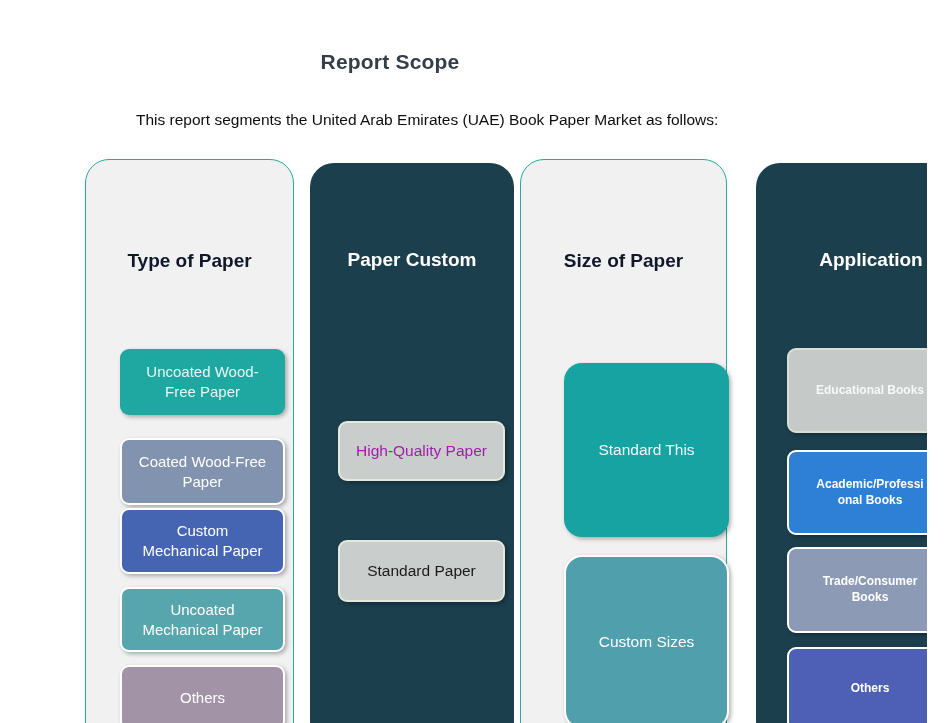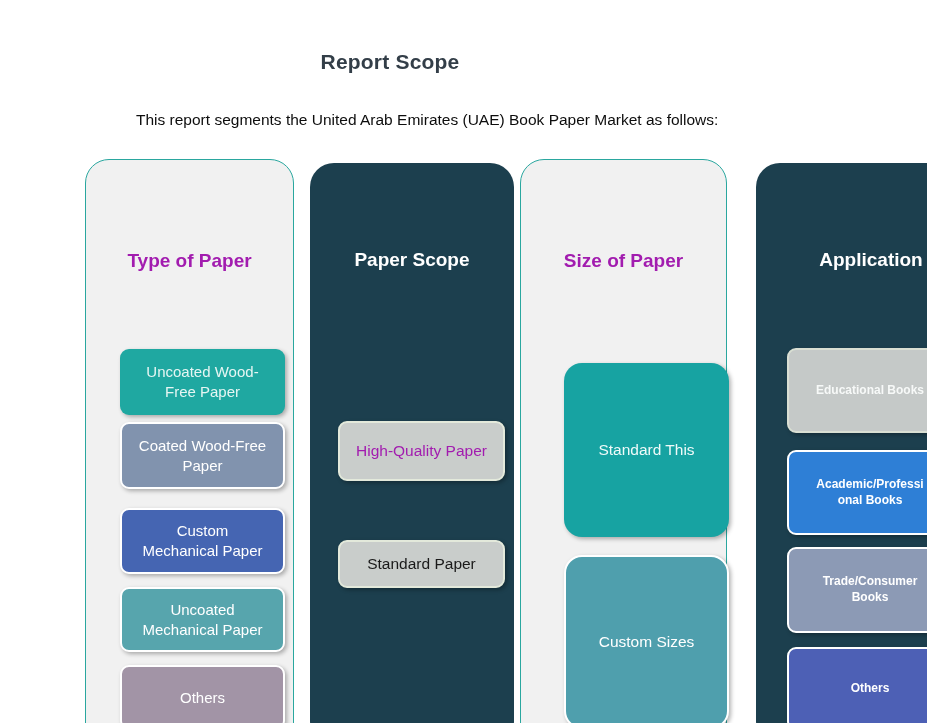--- a/index.html
+++ b/index.html
@@ -38,45 +38,45 @@
   .c3 { left: 472px; top: 111px; width: 207px; height: 590px; }
   .c4 { left: 708px; top: 115px; width: 230px; height: 583px; }
   .col-header {
     position: absolute;
     left: 0; right: 0;
     text-align: center;
     font-size: 19px;
     font-weight: 700;
     line-height: 28px;
   }
-  .col-light .col-header { top: 75px; color: #a21caf; }
+  .col-light .col-header { top: 75px; color: #0f172a; }
   .col-dark  .col-header { top: 71px; }
   .box {
     position: absolute;
     display: flex;
     align-items: center;
     justify-content: center;
     text-align: center;
     border-radius: 9px;
     font-size: 15px;
     line-height: 1.32;
     white-space: pre-line;
     box-shadow: 2px 2px 4px rgba(0,0,0,0.30);
     padding: 2px 6px;
   }
   .c2 .box { font-size: 15.5px; }
   .c3 .box { font-size: 15.5px; border-radius: 18px; }
   .c4 .box { font-size: 12px; font-weight: bold; }
   .c1 .i0 { left: 22px; top: 177px; width: 165px; height: 66px; }
-  .c1 .i1 { left: 22px; top: 250px; width: 165px; height: 67px; }
+  .c1 .i1 { left: 22px; top: 266px; width: 165px; height: 67px; }
   .c1 .i2 { left: 22px; top: 336px; width: 165px; height: 66px; }
   .c1 .i3 { left: 22px; top: 415px; width: 165px; height: 65px; }
   .c1 .i4 { left: 22px; top: 493px; width: 165px; height: 65px; }
   .c2 .i0 { left: 16px; top: 246px; width: 167px; height: 60px; }
-  .c2 .i1 { left: 16px; top: 365px; width: 167px; height: 48px; }
+  .c2 .i1 { left: 16px; top: 365px; width: 167px; height: 62px; }
   .c3 .i0 { left: 31px; top: 191px; width: 165px; height: 174px; }
   .c3 .i1 { left: 31px; top: 383px; width: 165px; height: 174px; }
   .c4 .i0 { left: 19px; top: 173px; width: 166px; height: 85px; }
   .c4 .i1 { left: 19px; top: 275px; width: 166px; height: 85px; }
   .c4 .i2 { left: 19px; top: 372px; width: 166px; height: 86px; }
   .c4 .i3 { left: 19px; top: 472px; width: 166px; height: 84px; }
 </style>
 </head>
 <body>
 
@@ -93,21 +93,21 @@
     <div class="box i1" style="background-color: rgb(129, 147, 174); color: rgb(255, 255, 255); border: 2.5px solid rgb(255, 255, 255);">Coated Wood-Free
 Paper</div>
     <div class="box i2" style="background-color: rgb(69, 101, 178); color: rgb(255, 255, 255); border: 2.5px solid rgb(255, 255, 255);">Custom
 Mechanical Paper</div>
     <div class="box i3" style="background-color: rgb(87, 165, 173); color: rgb(255, 255, 255); border: 2.5px solid rgb(255, 255, 255);">Uncoated
 Mechanical Paper</div>
     <div class="box i4" style="background-color: rgb(162, 148, 166); color: rgb(255, 255, 255); border: 2.5px solid rgb(255, 255, 255);">Others</div>
   </div>
 
   <div class="col c2 col-dark" style="background-color: rgb(28, 63, 78);">
-    <div class="col-header" style="color: rgb(255, 255, 255);">Paper Scope</div>
+    <div class="col-header" style="color: rgb(255, 255, 255);">Paper Custom</div>
     <div class="box i0" style="background-color: rgb(201, 205, 203); color: #a21caf; border: 2.5px solid rgb(227, 233, 219);">High-Quality Paper</div>
     <div class="box i1" style="background-color: rgb(201, 205, 203); color: rgb(26, 26, 26); border: 2.5px solid rgb(227, 233, 219);">Standard Paper</div>
   </div>
 
   <div class="col c3 col-light" style="background-color: rgb(241, 241, 241); border: 1px solid rgb(42, 167, 159);">
     <div class="col-header">Size of Paper</div>
     <div class="box i0" style="background-color: rgb(23, 163, 162); color: rgb(239, 250, 249);">Standard This</div>
     <div class="box i1" style="background-color: rgb(79, 159, 173); color: rgb(255, 255, 255); border: 2.5px solid rgb(255, 255, 255);">Custom Sizes</div>
   </div>
 

